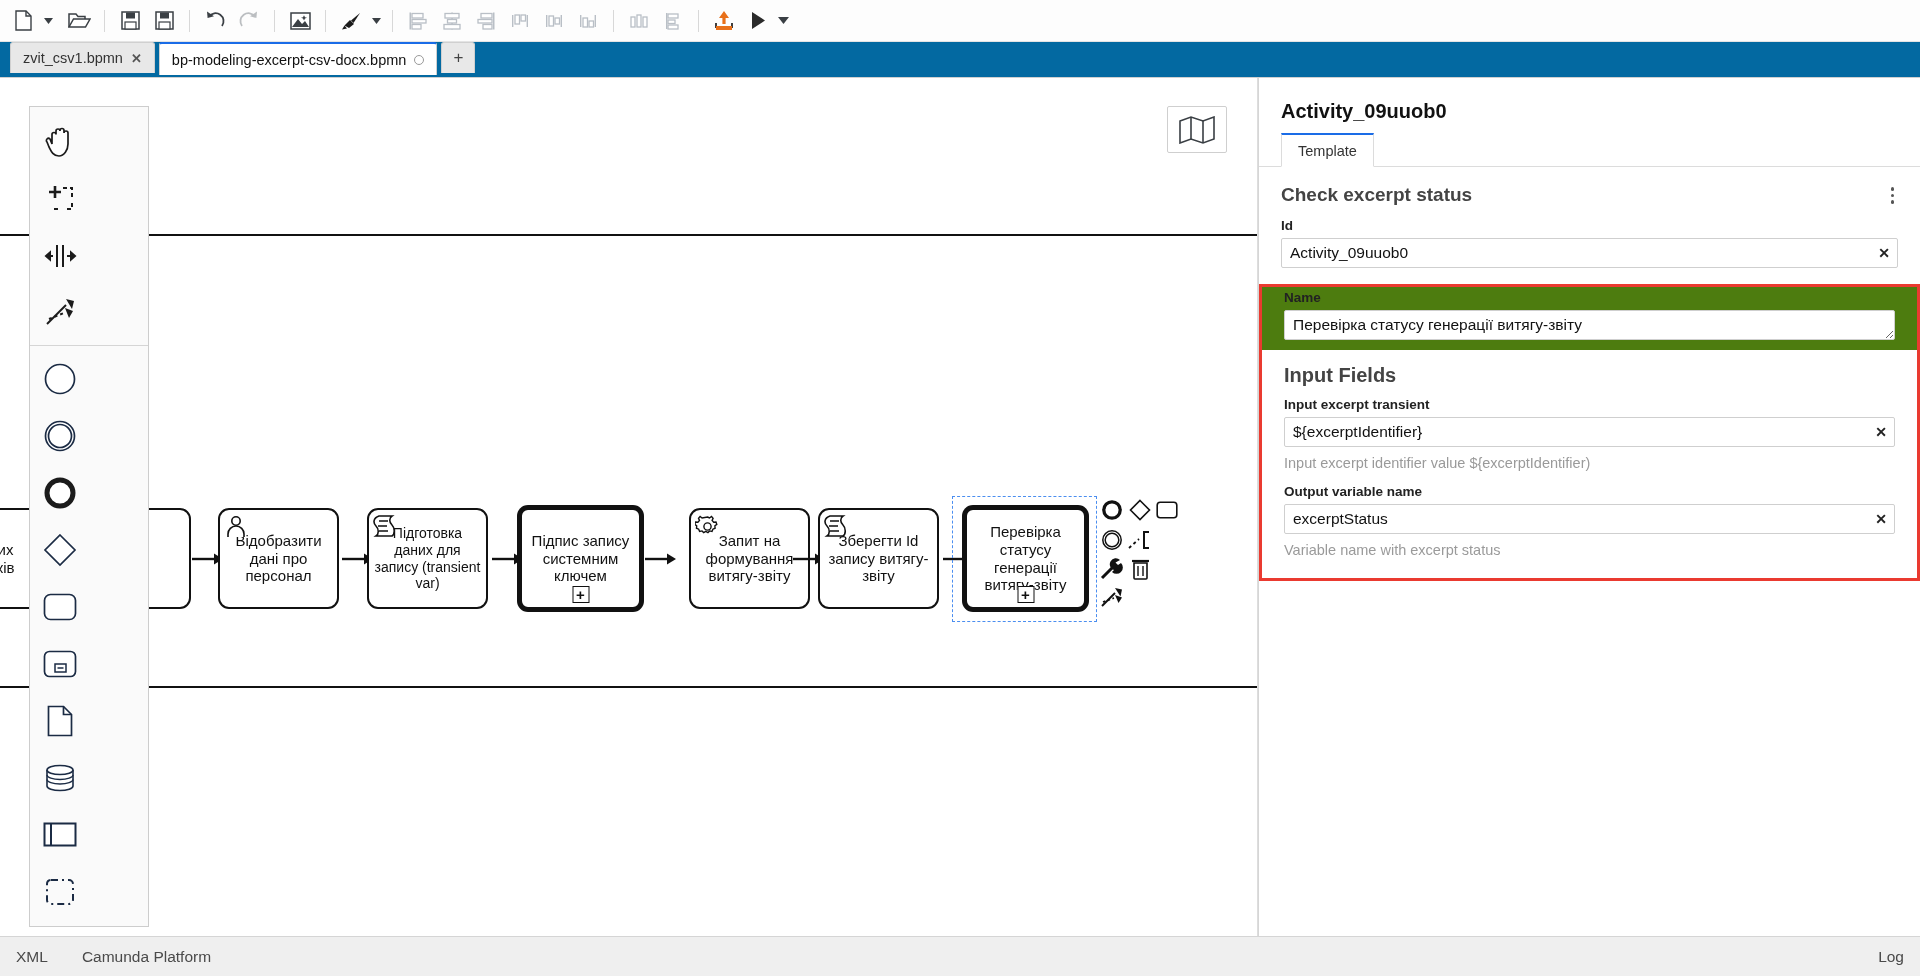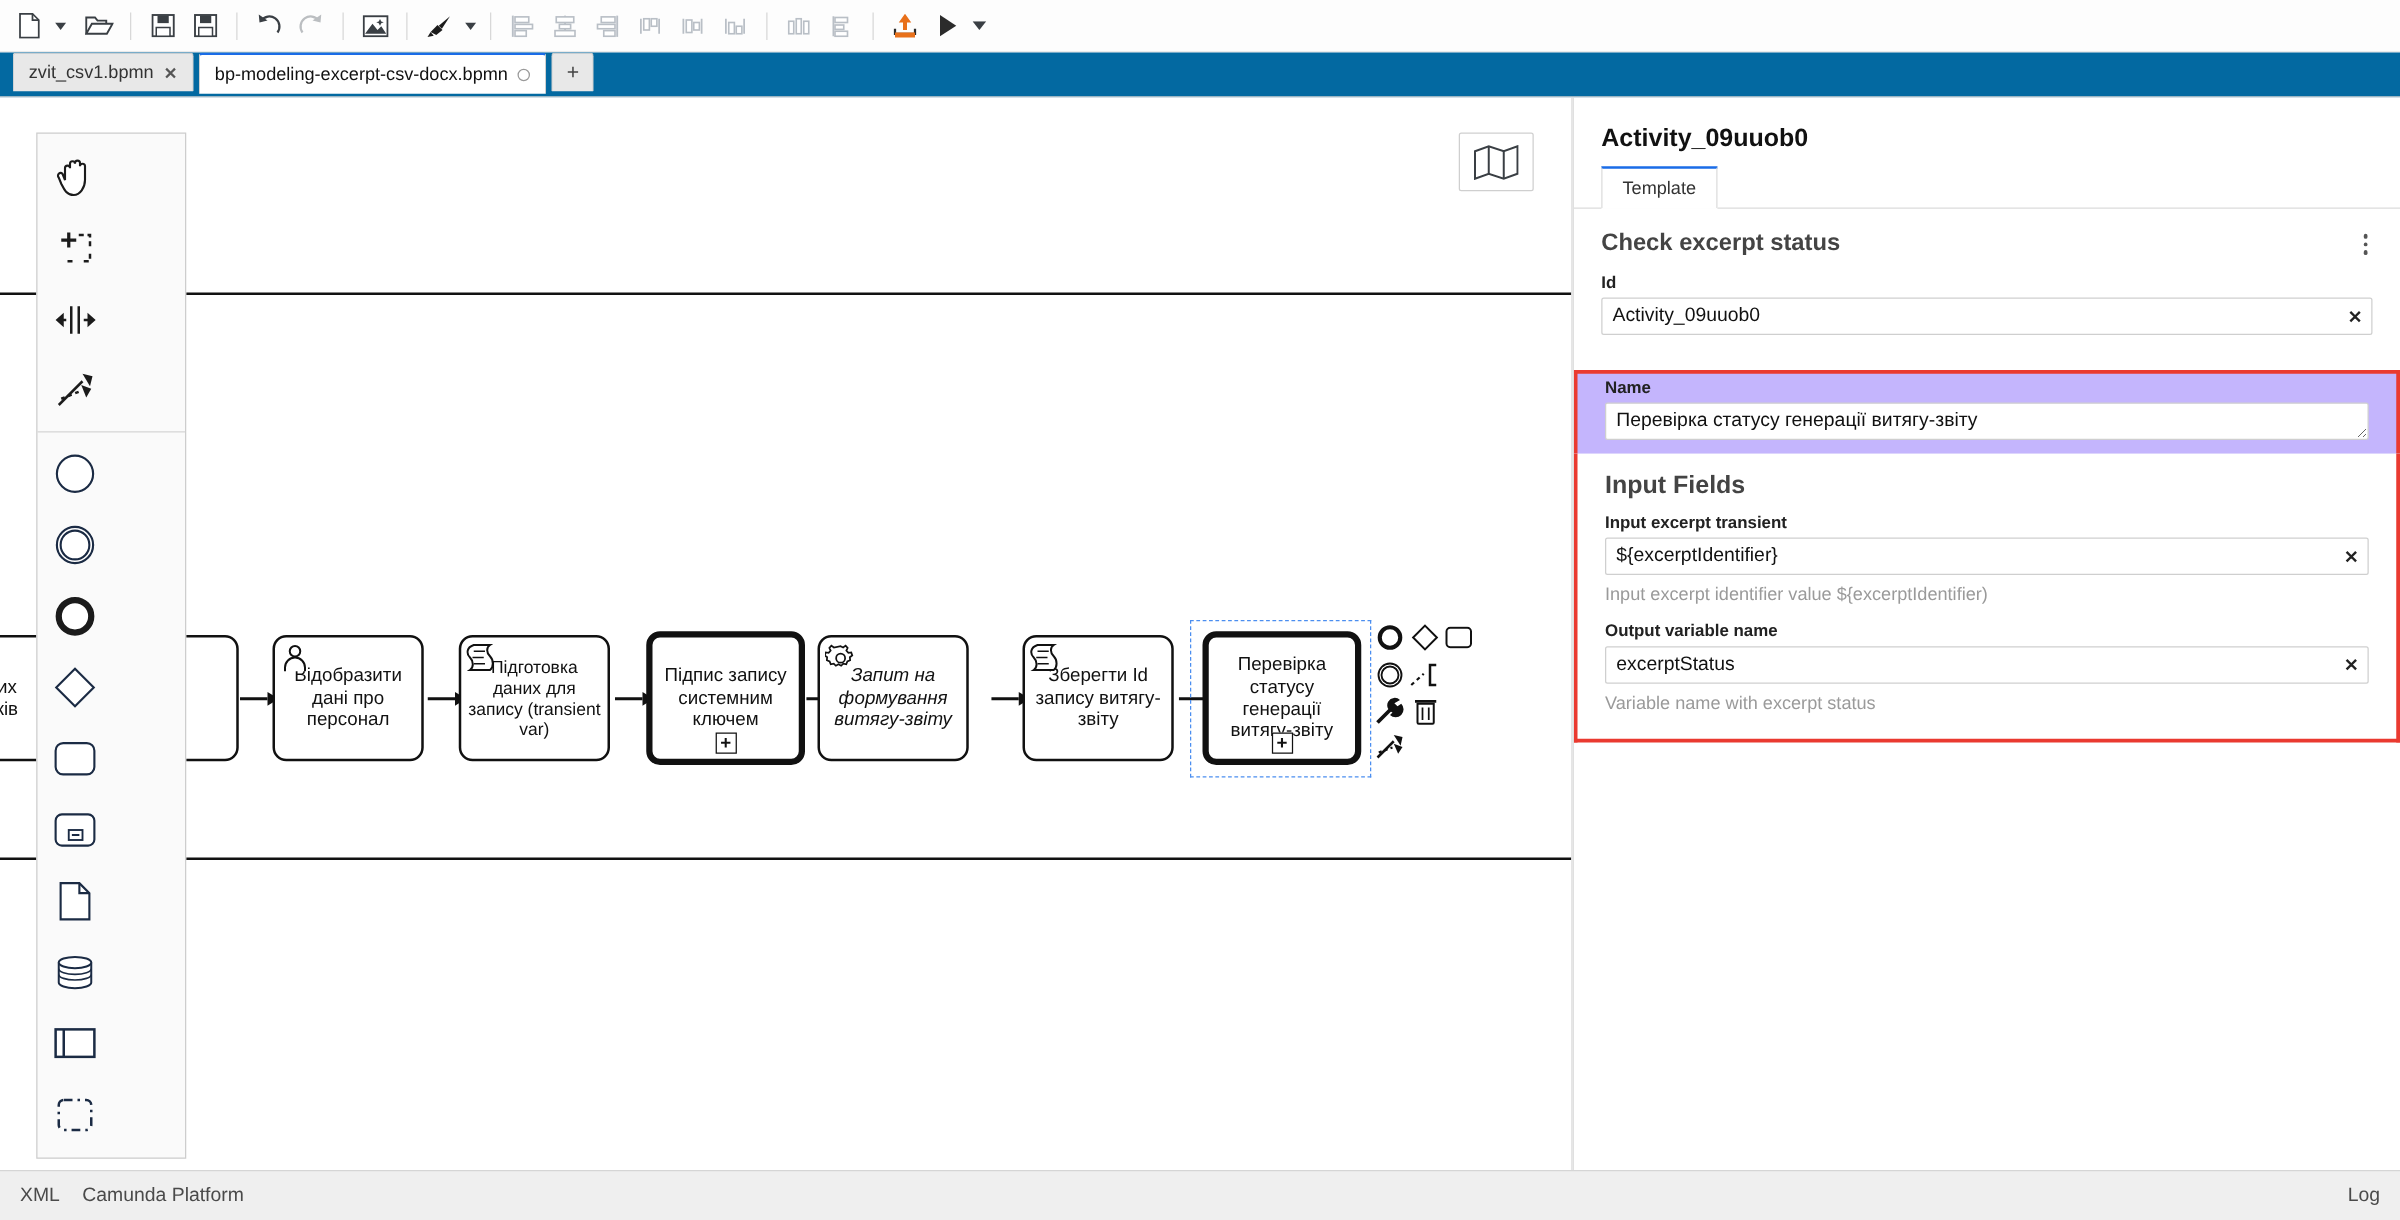--- a/index.html
+++ b/index.html
@@ -225,40 +225,40 @@
   .clear-x {
     position: absolute; right: 8px; top: 50%; transform: translateY(-50%);
     font-size: 14px; font-weight: bold; color: #222; cursor: pointer;
     line-height: 1;
   }
   .hint { font-size: 14.5px; color: #9a9a9a; line-height: 1.3; padding: 1px 22px 2px 22px; }
   .sub-title { font-size: 20px; font-weight: bold; color: #444; padding: 14px 22px 10px 22px; }
 
   .hl-name {
     border: 3px solid #ea3a30; border-bottom: none;
-    margin: 18px 0 0 0;
+    margin: 6px 0 0 0;
     padding-top: 3px;
-    background: #c4b5fd;
+    background: #4d7c0f;
   }
   .hl-custom {
     border: 3px solid #ea3a30; border-top: none;
     padding-bottom: 16px;
     background: #fff;
   }
 
   
   .statusbar {
     height: 40px; min-height: 40px;
     background: #efefef;
     border-top: 1px solid #d5d5d5;
     display: flex; align-items: center; justify-content: space-between;
     padding: 0 16px;
     font-size: 15.5px; color: #4a4a4a;
   }
-  .sb-left { display: flex; align-items: center; gap: 18px; justify-content: space-between; }
+  .sb-left { display: flex; align-items: center; gap: 34px; justify-content: space-between; }
   .sb-item { cursor: pointer; }
 </style>
 </head>
 <body>
 
 <div id="app">
 
   <div class="toolbar">
 
     <div class="tb-btn">
@@ -585,21 +585,21 @@
       <div class="task bold" style="left:517px; top:427px; width:127px; height:107px;">
         <span class="task-label">Підпис запису системним ключем</span>
         <span class="task-marker">+</span>
       </div>
 
       <svg class="arrow" style="left:645px; top:474px;" width="32" height="14" viewBox="0 0 32 14">
           <path d="M0 7 H22" stroke="#111" stroke-width="2.4"></path>
           <path d="M22 1.5 L31 7 L22 12.5 z" fill="#111"></path>
         </svg>
 
-      <div class="task" style="left:654px; top:430px;font-style:italic;">
+      <div class="task" style="left:689px; top:430px;">
         <svg class="task-ico" width="25" height="25" viewBox="0 0 25 25">
           <path d="M12.5 3 l2 1 2 -1.5 1.6 1.8 -1 2.2 1.6 1.8 2.3 -.3 .8 2.4 -1.9 1.4 .2 2.4 -2.2 1 -.9 2.2 -2.4 -.5 -1.7 1.7 -2.1 -1.2 -2.1 1.2 -1.7 -1.7 -2.4 .5 -.9 -2.2 -2.2 -1 .2 -2.4 -1.9 -1.4 .8 -2.4 2.3 .3 1.6 -1.8 -1 -2.2 1.6 -1.8 2 1.5 z" fill="#fff" stroke="#111" stroke-width="1.4"></path>
           <circle cx="12.5" cy="12.5" r="3.6" fill="#fff" stroke="#111" stroke-width="1.4"></circle>
         </svg>
         <span class="task-label">Запит на формування витягу-звіту</span>
       </div>
 
       <svg class="arrow" style="left:793px; top:474px;" width="32" height="14" viewBox="0 0 32 14">
           <path d="M0 7 H22" stroke="#111" stroke-width="2.4"></path>
           <path d="M22 1.5 L31 7 L22 12.5 z" fill="#111"></path>

